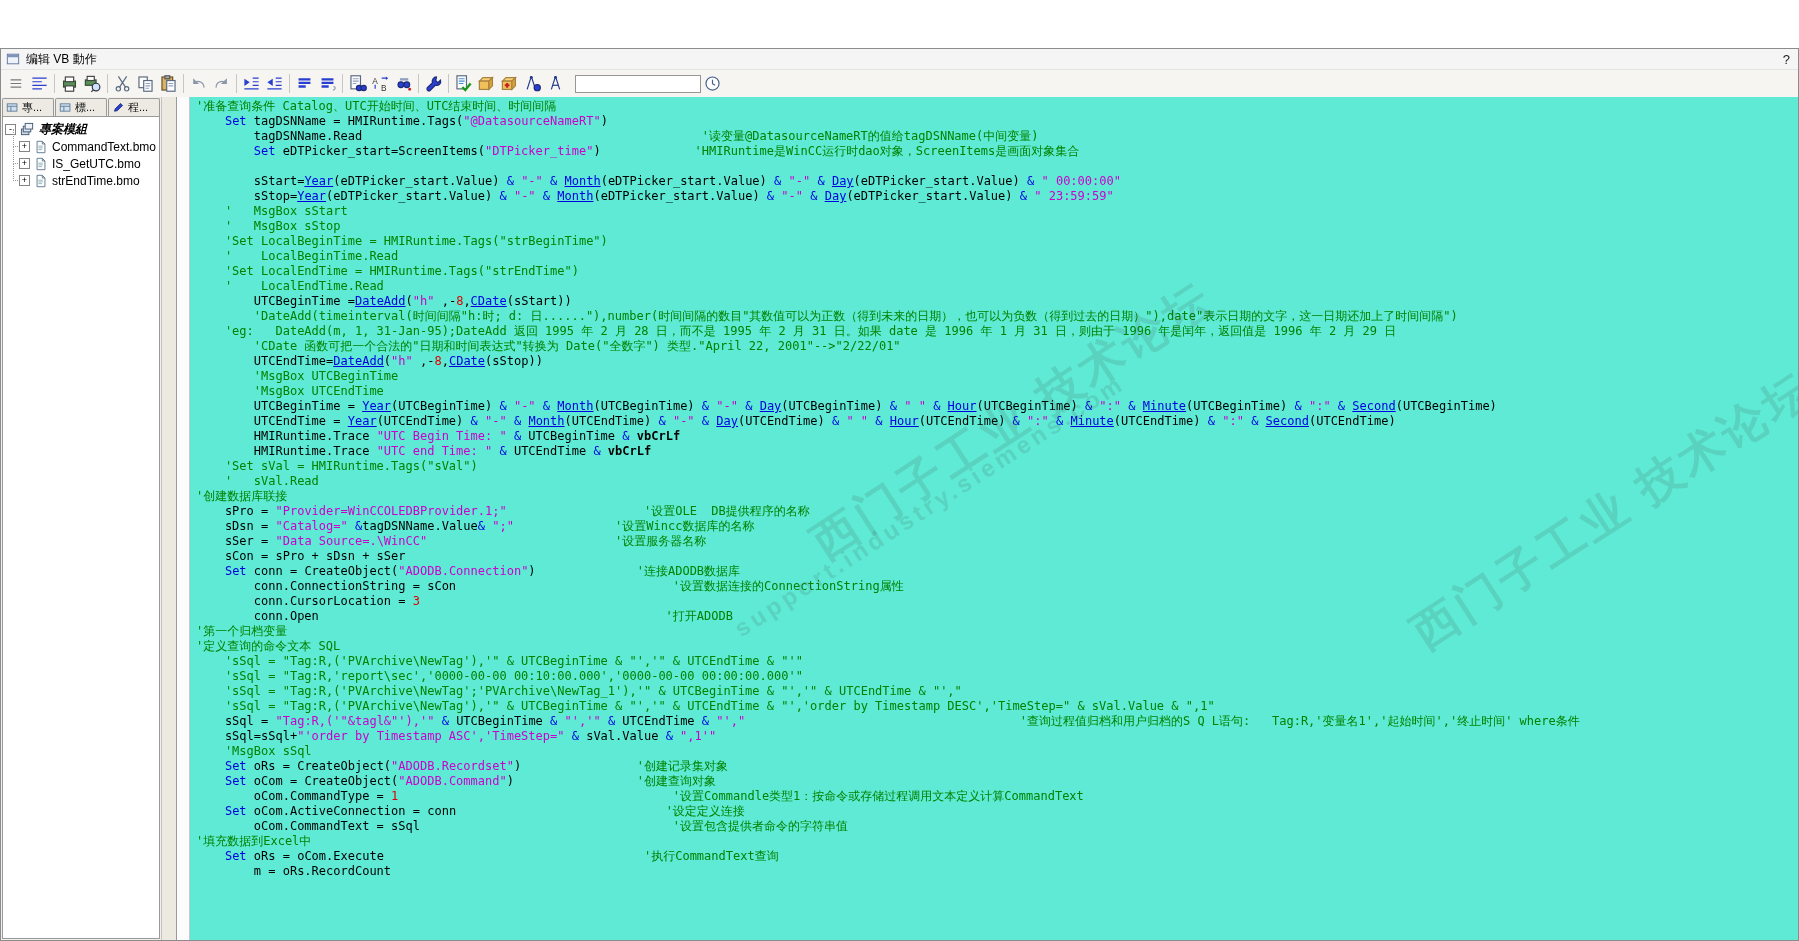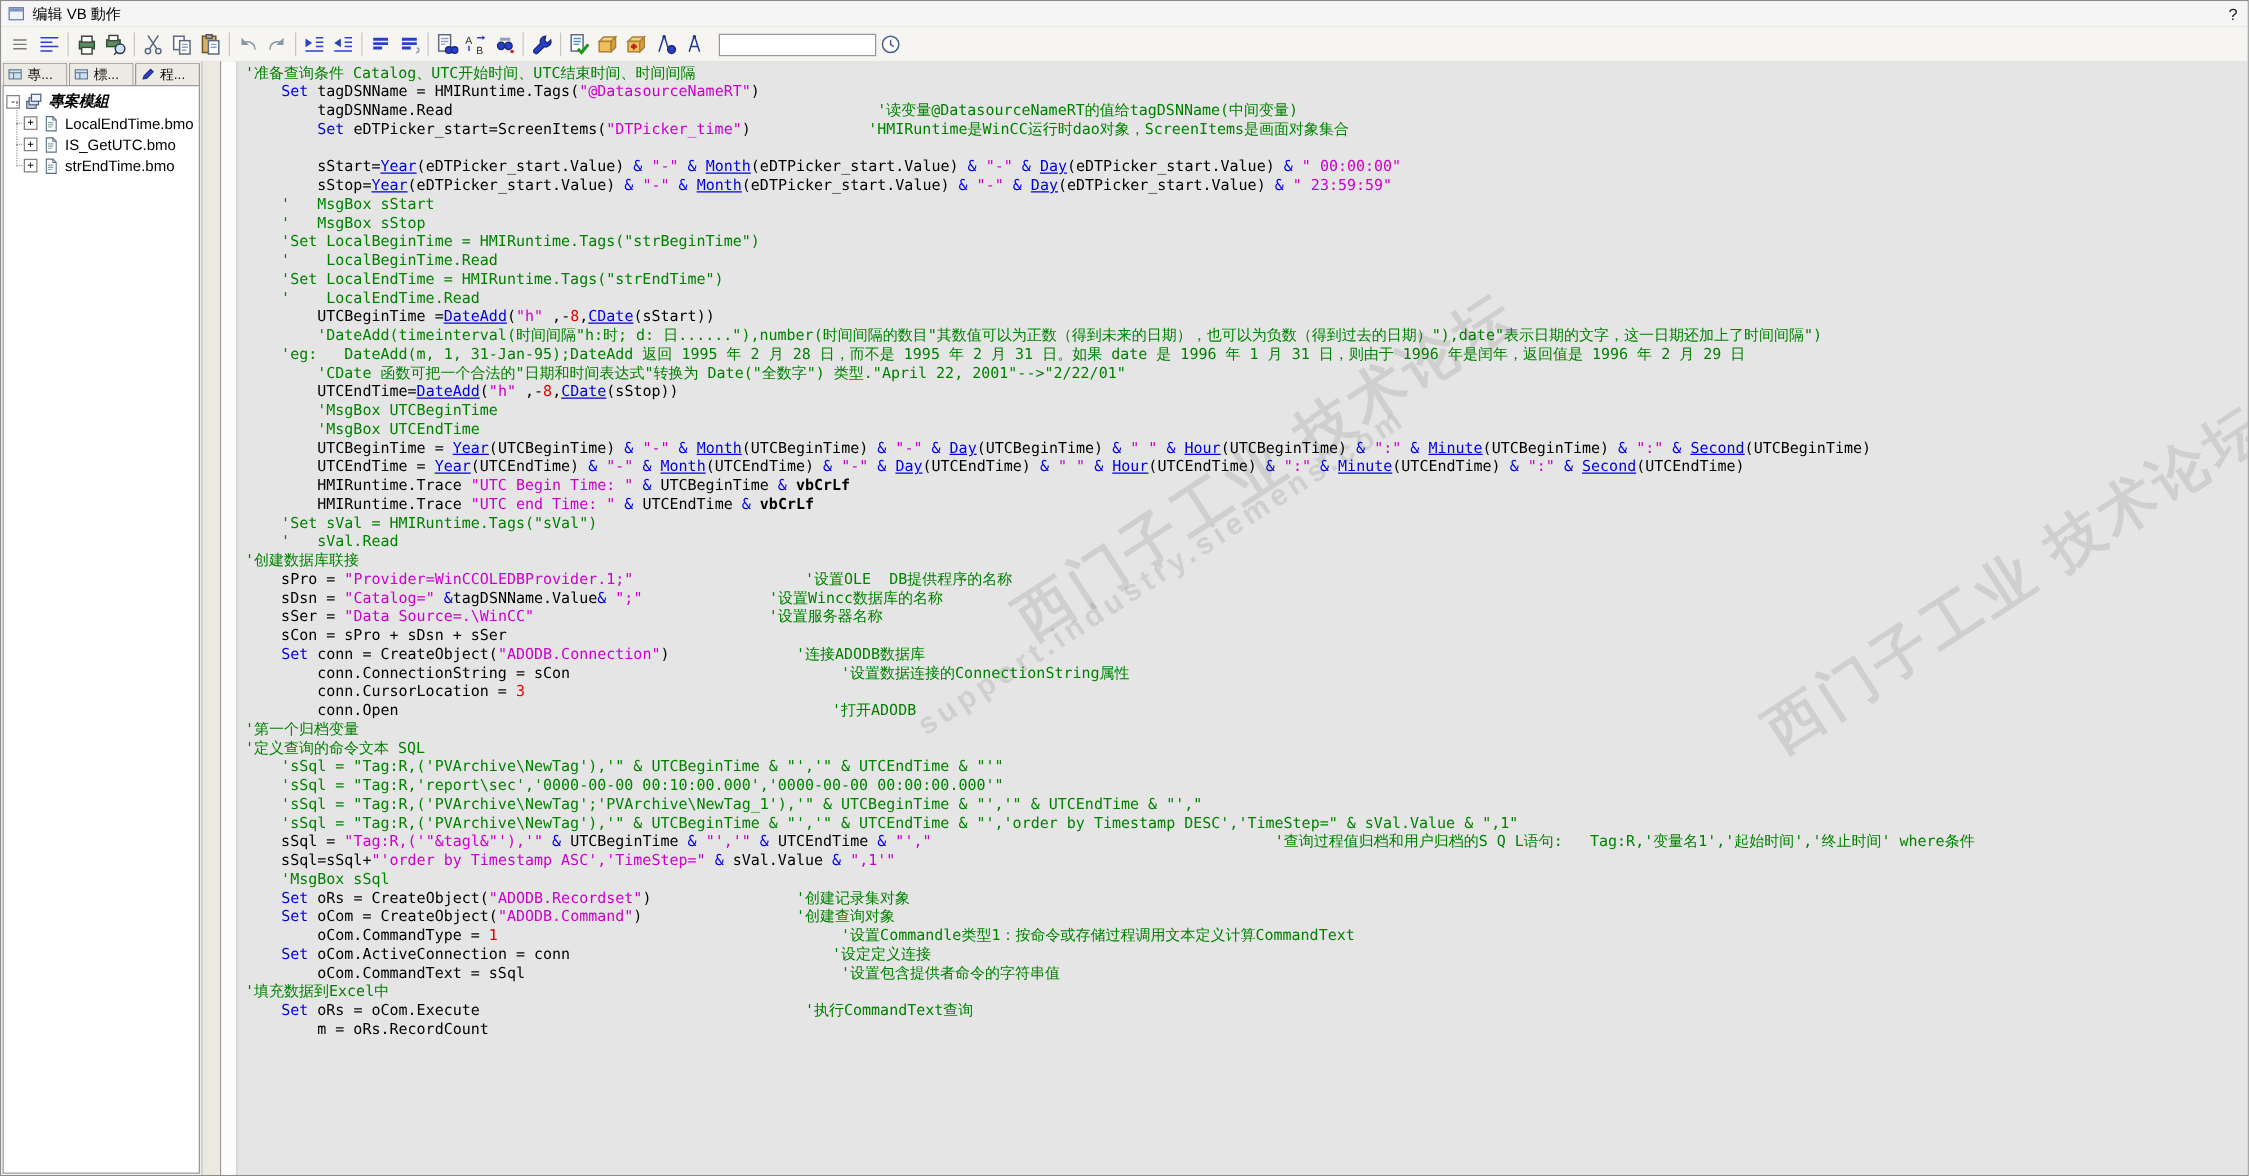--- a/index.html
+++ b/index.html
@@ -1,17 +1,17 @@
 <!DOCTYPE html>
 <html><head>
 <meta charset="utf-8">
 <style>
   html,body{margin:0;padding:0;}
   body{width:1799px;height:941px;overflow:hidden;background:#fff;font-family:"Liberation Sans",sans-serif;}
-  .window{position:absolute;inset:0;border:1px solid #8c8c8c;box-sizing:border-box;background:#fff;}
+  .window{position:absolute;inset:0;border:1px solid #8c8c8c;box-sizing:border-box;background:#fff;margin-top:48px;}
   .titlebar{height:20px;background:#f5f5f5;border-bottom:1px solid #e3e3e3;display:flex;align-items:center;padding:0 8px 0 5px;gap:6px;font-size:12px;color:#000;}
   .titlebar .help{margin-left:auto;font-size:13px;color:#222;cursor:default;}
   .appicon svg{display:block;}
   .toolbar{height:27px;background:#f6f5f1;border-bottom:1px solid #cfcfcf;display:flex;align-items:center;padding:0 4px;}
   .tbtn{width:23px;height:22px;display:inline-flex;align-items:center;justify-content:center;border-radius:2px;}
   .tbtn svg{display:block;}
   .tsep{width:1px;height:19px;background:#c7c7c7;margin:0 3px;flex:none;}
   .tinput{width:118px;height:16px;border:1px solid #979797;margin-left:8px;font-size:11px;padding:0 3px;font-family:"Liberation Sans",sans-serif;}
   .main{position:absolute;top:48px;bottom:0;left:0;right:0;display:flex;}
   .sidebar{width:160px;flex:none;display:flex;flex-direction:column;background:#f1f0ea;}
@@ -20,21 +20,21 @@
   .tab svg{flex:none;}
   .tree{flex:1;background:#fff;border:1px solid #9a9a9a;margin:0 1px 1px 1px;padding:4px 2px;font-size:12px;overflow:hidden;}
   .trow{display:flex;align-items:center;gap:4px;height:17px;white-space:nowrap;}
   .expander{width:11px;height:11px;border:1px solid #848484;background:#fff;font-size:9px;line-height:9px;text-align:center;flex:none;box-sizing:border-box;}
   .root-label{font-weight:bold;font-style:italic;}
   .item{padding-left:14px;position:relative;}
   .item::before{content:"";position:absolute;left:8px;top:-9px;bottom:8px;border-left:1px dotted #9a9a9a;}
   .item::after{content:"";position:absolute;left:8px;top:8px;width:5px;border-top:1px dotted #9a9a9a;}
   .nodeicon{flex:none;display:inline-flex;}
   .splitter{width:14px;flex:none;background:#ece9e1;border-left:1px solid #c2c2c2;border-right:1px solid #9a9a9a;}
-  .editor{flex:1;position:relative;background:#e5e5e5;overflow:hidden;}
+  .editor{flex:1;position:relative;background:#5eead4;overflow:hidden;}
   .emargin{position:absolute;left:0;top:0;bottom:0;width:12px;background:#fcfcfc;border-right:1px solid #c8c8c8;}
   .code{position:absolute;left:13px;top:0;right:0;bottom:0;padding:2px 0 0 6px;font-family:"DejaVu Sans Mono",monospace;font-size:12px;line-height:15px;white-space:pre;}
   .code-line{height:15px;}
   .tc{color:#008200;}
   .tk{color:#0000e0;}
   .tf{color:#0000e0;text-decoration:underline;text-align:right;}
   .ts{color:#cc00cc;}
   .tn{color:#e00000;}
   .tp{color:#000;}
   .tb{color:#000;font-weight:bold;}
@@ -312,21 +312,21 @@
         </div>
         <div class="trow item">
           <span class="expander">+</span>
           <span class="nodeicon">
               <svg viewBox="0 0 16 16" width="14" height="14">
                 <path d="M3.5 1.5h6l3 3v10h-9z" fill="#fff" stroke="#55708a"></path>
                 <path d="M9.5 1.5v3h3" fill="none" stroke="#55708a"></path>
                 <path d="M5 7h5M5 9h5M5 11h4" stroke="#8aa" fill="none"></path>
               </svg>
             </span>
-          <span>LocalEndTime.bmo</span>
+          <span>CommandText.bmo</span>
         </div>
         <div class="trow item">
           <span class="expander">+</span>
           <span class="nodeicon">
               <svg viewBox="0 0 16 16" width="14" height="14">
                 <path d="M3.5 1.5h6l3 3v10h-9z" fill="#fff" stroke="#55708a"></path>
                 <path d="M9.5 1.5v3h3" fill="none" stroke="#55708a"></path>
                 <path d="M5 7h5M5 9h5M5 11h4" stroke="#8aa" fill="none"></path>
               </svg>
             </span>

